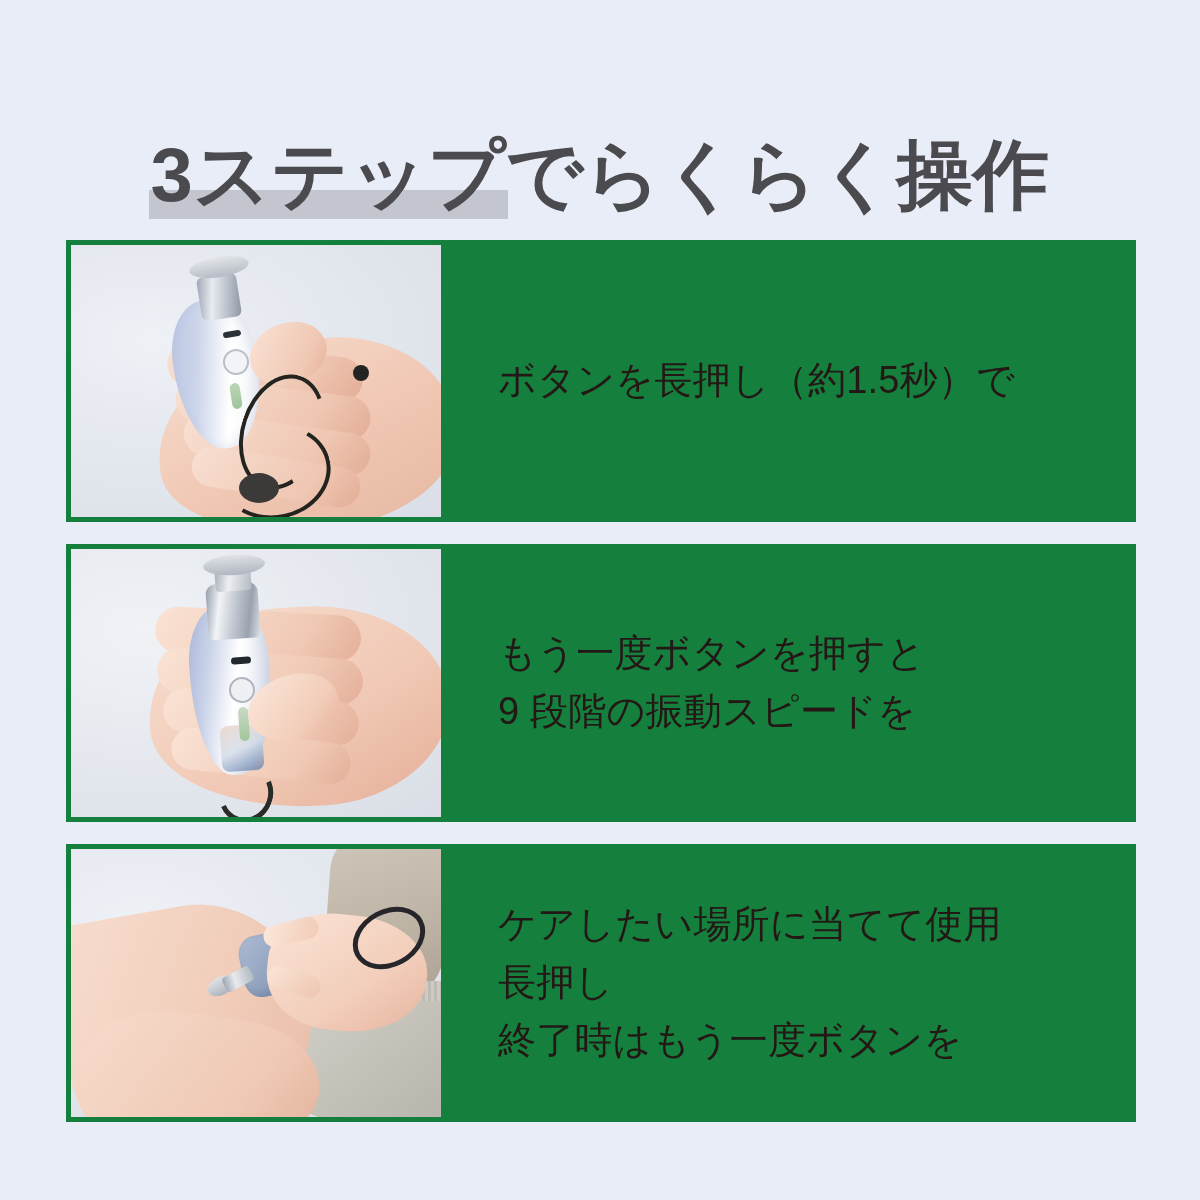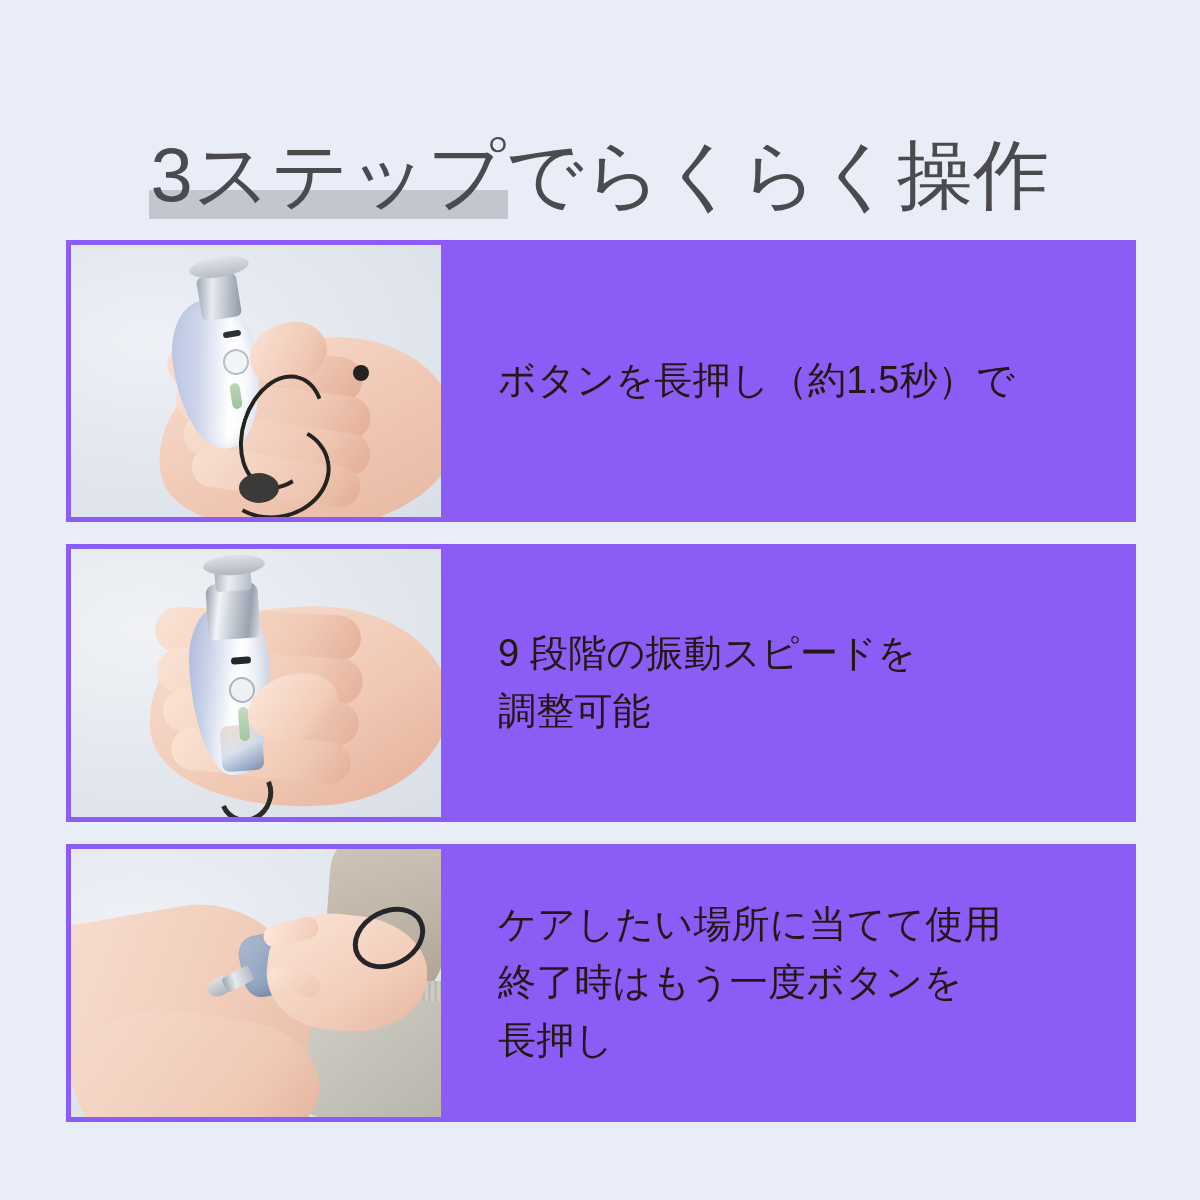--- a/index.html
+++ b/index.html
@@ -21,21 +21,21 @@
     left: 0;
     top: 86px;
     width: 1200px;
     height: 100px;
     text-align: center;
   }
   .title {
     display: inline-block;
     position: relative;
     font-size: 76px;
-    font-weight: 400;
+    font-weight: 700;
     line-height: 1;
     color: #4b4b4f;
     letter-spacing: 0.005em;
     white-space: nowrap;
   }
   .title .hl {
     position: relative;
     display: inline-block;
   }
   .title .hl::after {
@@ -51,21 +51,21 @@
   .title .hl > span { position: relative; z-index: 2; }
 
   
   .cards {
     position: absolute;
     left: 66px;
     top: 240px;
     width: 1070px;
   }
   .card {
-    background: #8b5cf6;
+    background: #15803d;
     display: flex;
     align-items: stretch;
     padding: 5px;
     box-sizing: border-box;
     margin-bottom: 22px;
   }
   .card:last-child { margin-bottom: 0; }
 
   .card-photo {
     width: 370px;
@@ -497,22 +497,22 @@
         <div class="p2-neck"></div>
         <div class="p2-head"></div>
         <div class="p2-port"></div>
         <div class="p2-btn"></div>
         <div class="p2-led"></div>
         <div class="p2-thumb"></div>
         <div class="p2-strap"></div>
       </div>
     </div>
     <div class="card-body">
+      <p>もう一度ボタンを押すと</p>
       <p>9 段階の振動スピードを</p>
-      <p>調整可能</p>
     </div>
   </div>
 
   <div class="card card-3">
     <div class="card-photo">
       <div class="scene">
         <div class="p3-bg"></div>
         <div class="p3-top"></div>
         <div class="p3-shorts"></div>
         <div class="p3-waist"></div>
@@ -523,18 +523,18 @@
         <div class="p3-shaft"></div>
         <div class="p3-dev"></div>
         <div class="p3-hand"></div>
         <div class="p3-fingerA"></div>
         <div class="p3-fingerB"></div>
         <div class="p3-bracelet"></div>
       </div>
     </div>
     <div class="card-body">
       <p>ケアしたい場所に当てて使用</p>
+      <p>長押し</p>
       <p>終了時はもう一度ボタンを</p>
-      <p>長押し</p>
     </div>
   </div>
 
 </div>
 
 </body></html>

